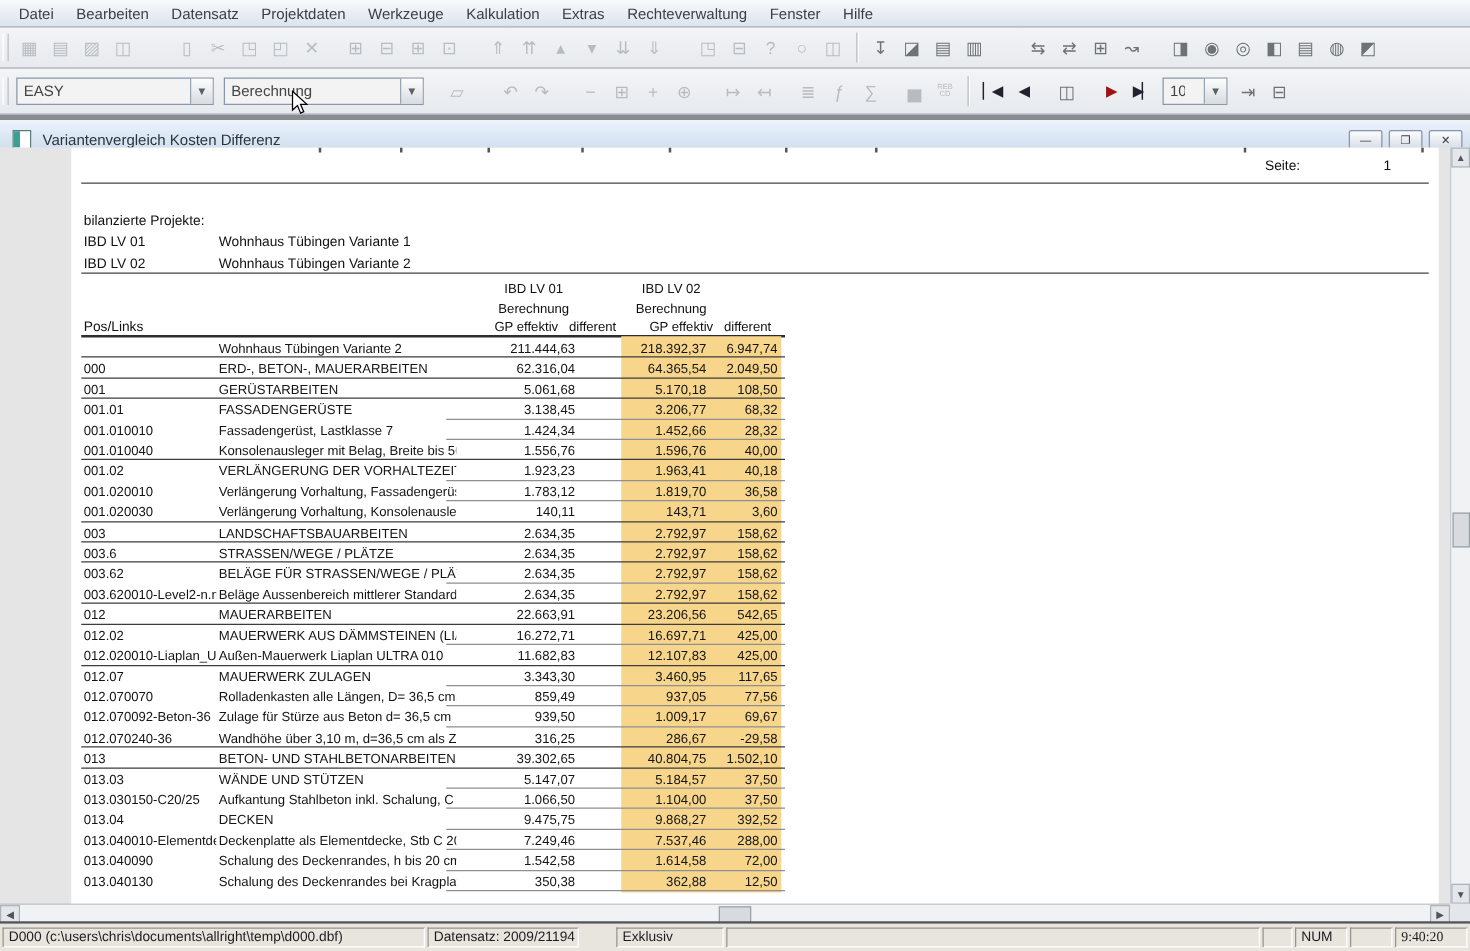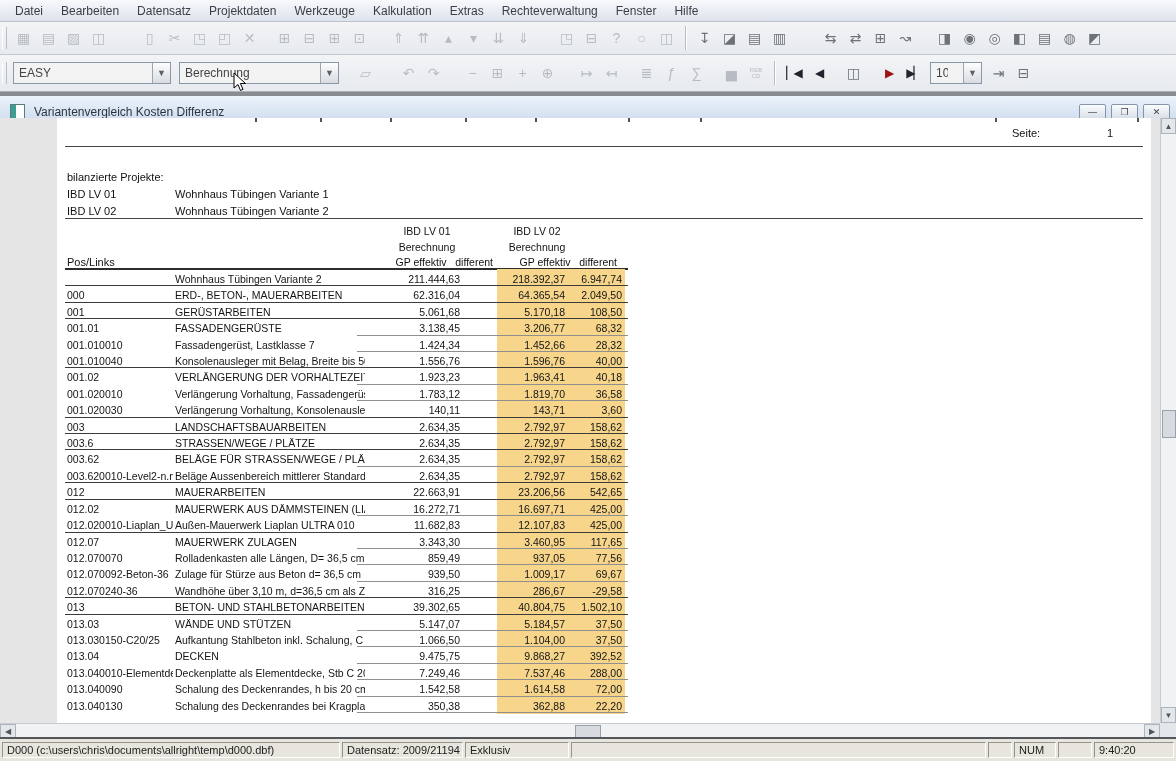--- a/index.html
+++ b/index.html
@@ -513,21 +513,21 @@
           <div class="tcell gp1">1.542,58</div>
           <div class="tcell gp2">1.614,58</div>
           <div class="tcell diff2">72,00</div>
           <div class="rule num"></div>
         </div>
         <div class="trow">
           <div class="tcell pos">013.040130</div>
           <div class="tcell desc">Schalung des Deckenrandes bei Kragplatten h</div>
           <div class="tcell gp1">350,38</div>
           <div class="tcell gp2">362,88</div>
-          <div class="tcell diff2">22,20</div>
+          <div class="tcell diff2">12,50</div>
           <div class="rule num"></div>
         </div>
       </div>
   </div>
 </div>
 
 <div class="hscroll">
   <span class="sc-btn">◀</span>
   <span class="h-thumb"></span>
   <span class="sc-btn" style="position:absolute;right:0;">▶</span>
@@ -536,23 +536,23 @@
   <span class="sc-btn v">▲</span>
   <span class="v-thumb"></span>
   <span class="sc-btn v v-down">▼</span>
 </div>
 <div class="corner"></div>
 
 <div class="status-edge"></div>
 <div class="statusbar">
     <div class="sb-panel" style="width: 338px;">D000 (c:\users\chris\documents\allright\temp\d000.dbf)</div>
     <div class="sb-panel" style="width: 121px;">Datensatz: 2009/21194</div>
-    <div class="sb-panel" style="width: 104px;">Exklusiv</div>
+    <div class="sb-panel" style="width: 86px; margin-left: 28px;">Exklusiv</div>
     <div class="sb-panel sb-flex"></div>
     <div class="sb-panel" style="width: 24px;"></div>
     <div class="sb-panel" style="width: 42px;">NUM</div>
     <div class="sb-panel" style="width: 34px;"></div>
-    <div class="sb-panel" style="width: 80px;">9:40:20</div>
+    <div class="sb-panel" style="width: 58px; font-family: Liberation Serif, serif;">9:40:20</div>
   </div>
 
 <svg class="cursor" width="14" height="21" viewBox="0 0 14 21">
   <polygon points="1,1 1,16 5,12.5 7.5,18.5 10,17.3 7.4,11.5 12.5,11.5" fill="#ffffff" stroke="#000000" stroke-width="1"></polygon>
 </svg>
 
 </body></html>

